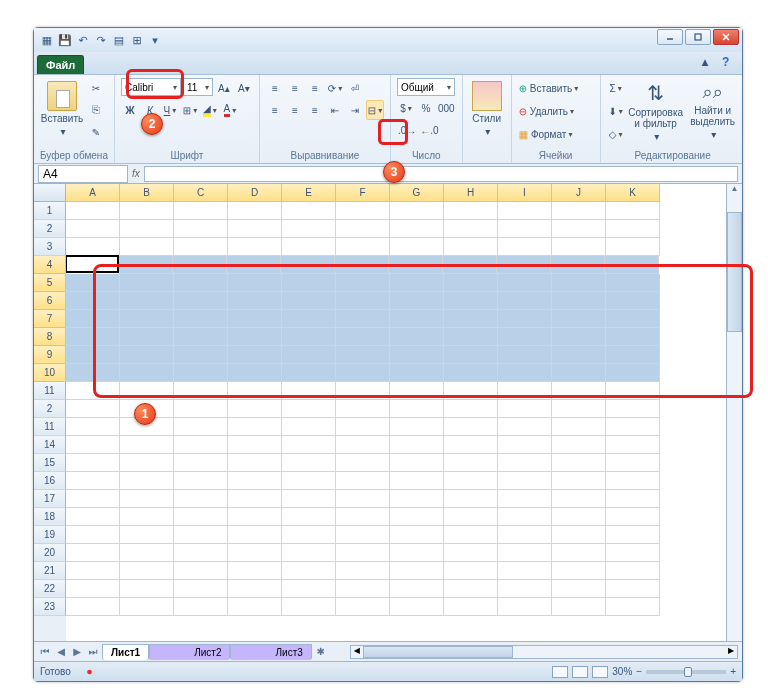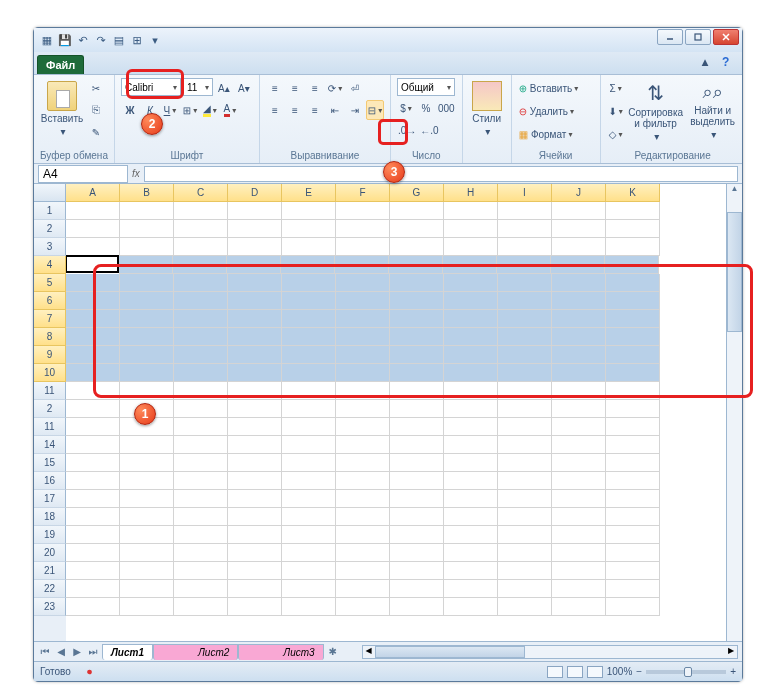--- a/index.html
+++ b/index.html
@@ -45,23 +45,23 @@
 .colhdrs { height: 18px; display: flex; }
 .ch { width: 54px; border-right: 1px solid #c8d6e5; border-bottom: 1px solid #9db7d1; background: linear-gradient(#f1f6fb,#dfe9f3); font-size: 10px; color: #3a5578; display: flex; align-items: center; justify-content: center; }
 .ch.sel { background: linear-gradient(#fff0c0,#ffe08a); border-color: #e8c560; }
 .cells { position: relative; }
 .crow { display: flex; height: 18px; }
 .cell { width: 54px; height: 18px; border-right: 1px solid #d4d4d4; border-bottom: 1px solid #d4d4d4; }
 .cell.sel { background: #b8d0e8; }
 .cell.active { background: #fff; border: 2px solid #000; margin: -1px 0 0 -1px; z-index: 2; position: relative; }
 .sheettabs { height: 20px; display: flex; align-items: center; background: #e8eff7; border-top: 1px solid #9db7d1; font-size: 10px; padding: 0 4px; gap: 2px; }
 .navbtn { width: 14px; height: 14px; display: flex; align-items: center; justify-content: center; color: #5a7694; cursor: pointer; }
-.stab { padding: 2px 8px; background: #fff; border: 1px solid #9db7d1; border-bottom: none; border-radius: 0 0 3px 3px; cursor: pointer; font-style: italic; }
+.stab { padding: 2px 8px; background: #fff; border: 1px solid #9db7d1; border-bottom: none; border-radius: 0 0 3px 3px; cursor: pointer; }
 .stab.active { background: #fff; font-weight: bold; }
-.stab.inactive { background: #f9a8d4; padding-left: 44px; }
+.stab.inactive { background: #c4b5fd; padding-left: 44px; }
 .hscroll { flex: 1; margin-left: 20px; height: 14px; border: 1px solid #9db7d1; background: #eef3f9; position: relative; }
 .hthumb { position: absolute; left: 12px; width: 150px; height: 100%; background: linear-gradient(#dbe7f3,#c2d4e7); border: 1px solid #9db7d1; }
 .status { height: 20px; background: linear-gradient(#e4ecf5,#cddff0); display: flex; align-items: center; justify-content: space-between; padding: 0 6px; font-size: 10px; color: #3a5578; border-top: 1px solid #9db7d1; }
 .zoom { display: flex; align-items: center; gap: 4px; }
 .zslider { width: 80px; height: 4px; background: #b8c9db; position: relative; }
 .zthumb { position: absolute; left: 38px; top: -3px; width: 8px; height: 10px; background: #eef3f9; border: 1px solid #6a87a6; border-radius: 2px; }
 .vscroll { width: 16px; background: #eef3f9; border-left: 1px solid #9db7d1; display: flex; flex-direction: column; }
 .vthumb { height: 120px; background: linear-gradient(90deg,#dbe7f3,#c2d4e7); border: 1px solid #9db7d1; margin-top: 14px; }
 
 .hl { position: absolute; border: 3px solid #e62020; border-radius: 8px; pointer-events: none; z-index: 50; }
@@ -654,21 +654,21 @@
 
   <div class="status">
     <div style="display:flex;gap:16px;align-items:center">
       <span>Готово</span>
       <span style="color:#d33">⏺</span>
     </div>
     <div class="zoom">
       <div class="viewico"></div>
       <div class="viewico"></div>
       <div class="viewico"></div>
-      <span>100%</span>
+      <span>30%</span>
       <span>−</span>
       <div class="zslider">
             <div class="zthumb"></div>
           </div>
       <span>+</span>
     </div>
   </div>
 
   <div class="hl hl1"></div>
   <div class="hl hl2"></div>

